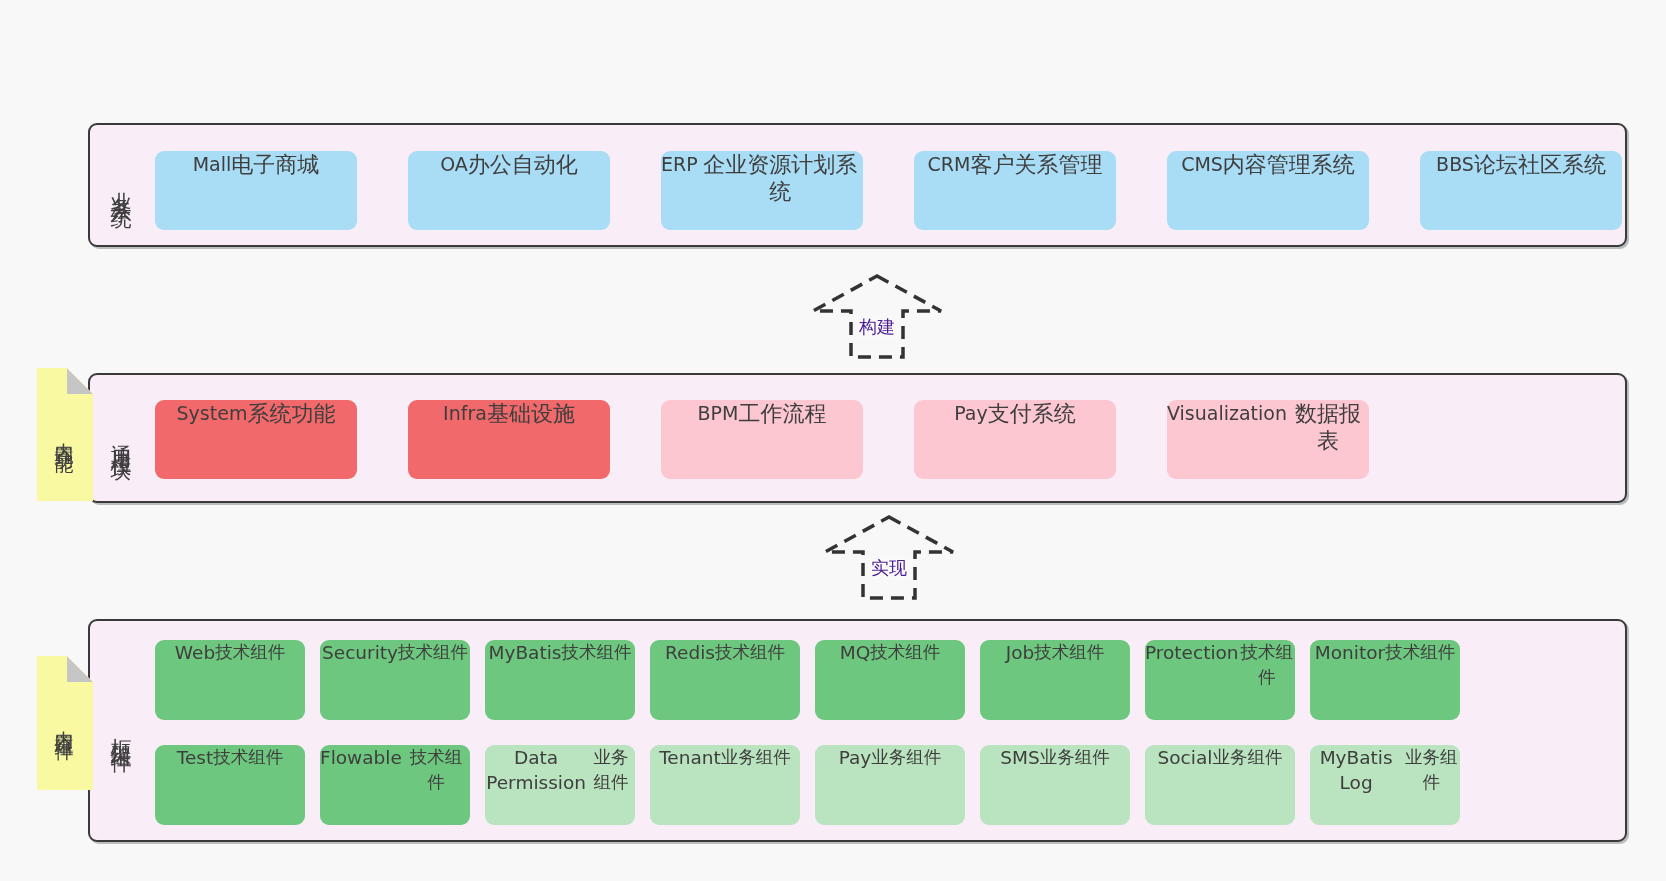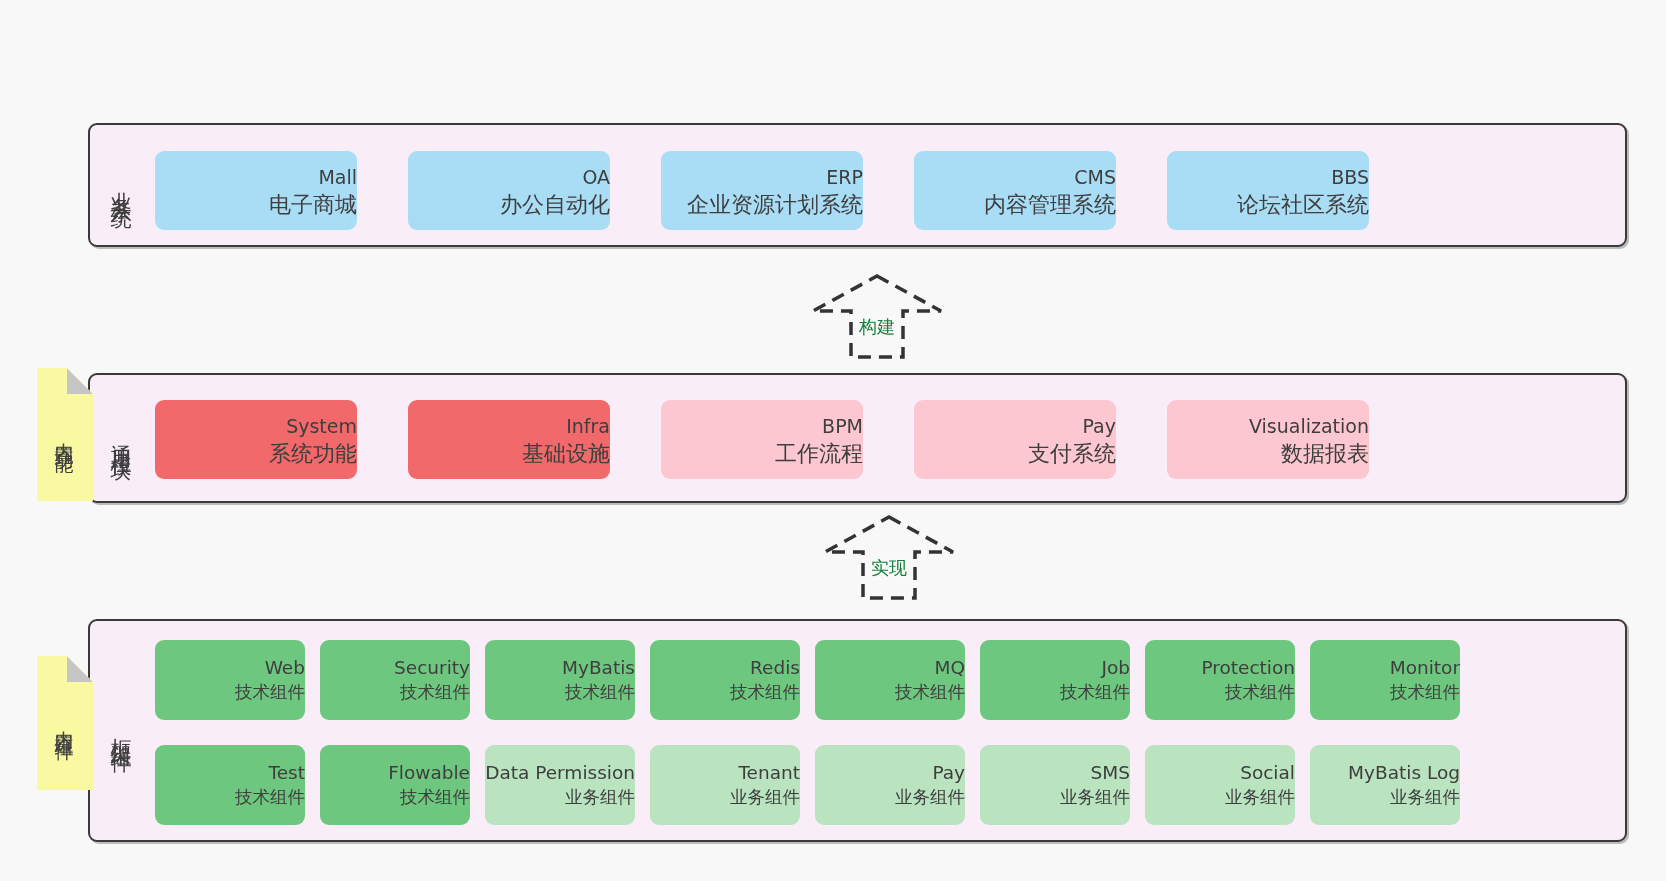--- a/index.html
+++ b/index.html
@@ -34,21 +34,21 @@
     position:absolute; left:65px; display:flex;
   }
   .row-wide  { gap:51px; }
   .row-eight { gap:15px; }
   .sec-business .boxrow { top:26px; }
   .sec-modules  .boxrow { top:25px; }
   .sec-components .boxrow.r1 { top:19px; }
   .sec-components .boxrow.r2 { top:124px; }
 
   .box {
-    display:flex; flex-direction:column; align-items:flex-end; justify-content:center;
+    display:flex; flex-direction:row; align-items:flex-start; justify-content:center;
     text-align:center; border-radius:9px; line-height:27px;
     font-size:19px;
   }
   .box-w { width:202px; height:79px; }
   .box-n { width:150px; height:80px; line-height:25px; font-size:18.5px; }
   .box-sub { font-size:22px; }
   .box-n .box-sub { font-size:17.5px; }
 
   .c-blue  { background:#a9dcf5; }
   .c-red   { background:#f1696b; }
@@ -73,41 +73,45 @@
   }
 
   .arrow {
     position:absolute; width:134px; height:87px;
   }
   .arrow-build     { left:810px; top:273px; }
   .arrow-implement { left:822px; top:514px; }
   .arrow svg { position:absolute; inset:0; width:100%; height:100%; }
   .arrow .alabel {
     position:absolute; left:50%; top:42px; transform:translateX(-50%);
-    background:#f9f9f9; padding:0 4px; font-size:18px; color:#15803d;
+    background:#f9f9f9; padding:0 4px; font-size:18px; color:#4c1d95;
     white-space:nowrap;
   }
 </style>
 </head>
 <body>
 
 <div class="section sec-business">
   <div class="vlabel">业务系统</div>
   <div class="boxrow row-wide">
     <div class="box box-w c-blue">
       <div class="box-title">Mall</div>
       <div class="box-sub">电子商城</div>
     </div>
     <div class="box box-w c-blue">
       <div class="box-title">OA</div>
       <div class="box-sub">办公自动化</div>
     </div>
     <div class="box box-w c-blue">
       <div class="box-title">ERP</div>
       <div class="box-sub">企业资源计划系统</div>
+    </div>
+    <div class="box box-w c-blue">
+      <div class="box-title">CRM</div>
+      <div class="box-sub">客户关系管理</div>
     </div>
     <div class="box box-w c-blue">
       <div class="box-title">CMS</div>
       <div class="box-sub">内容管理系统</div>
     </div>
     <div class="box box-w c-blue">
       <div class="box-title">BBS</div>
       <div class="box-sub">论坛社区系统</div>
     </div>
   </div>

